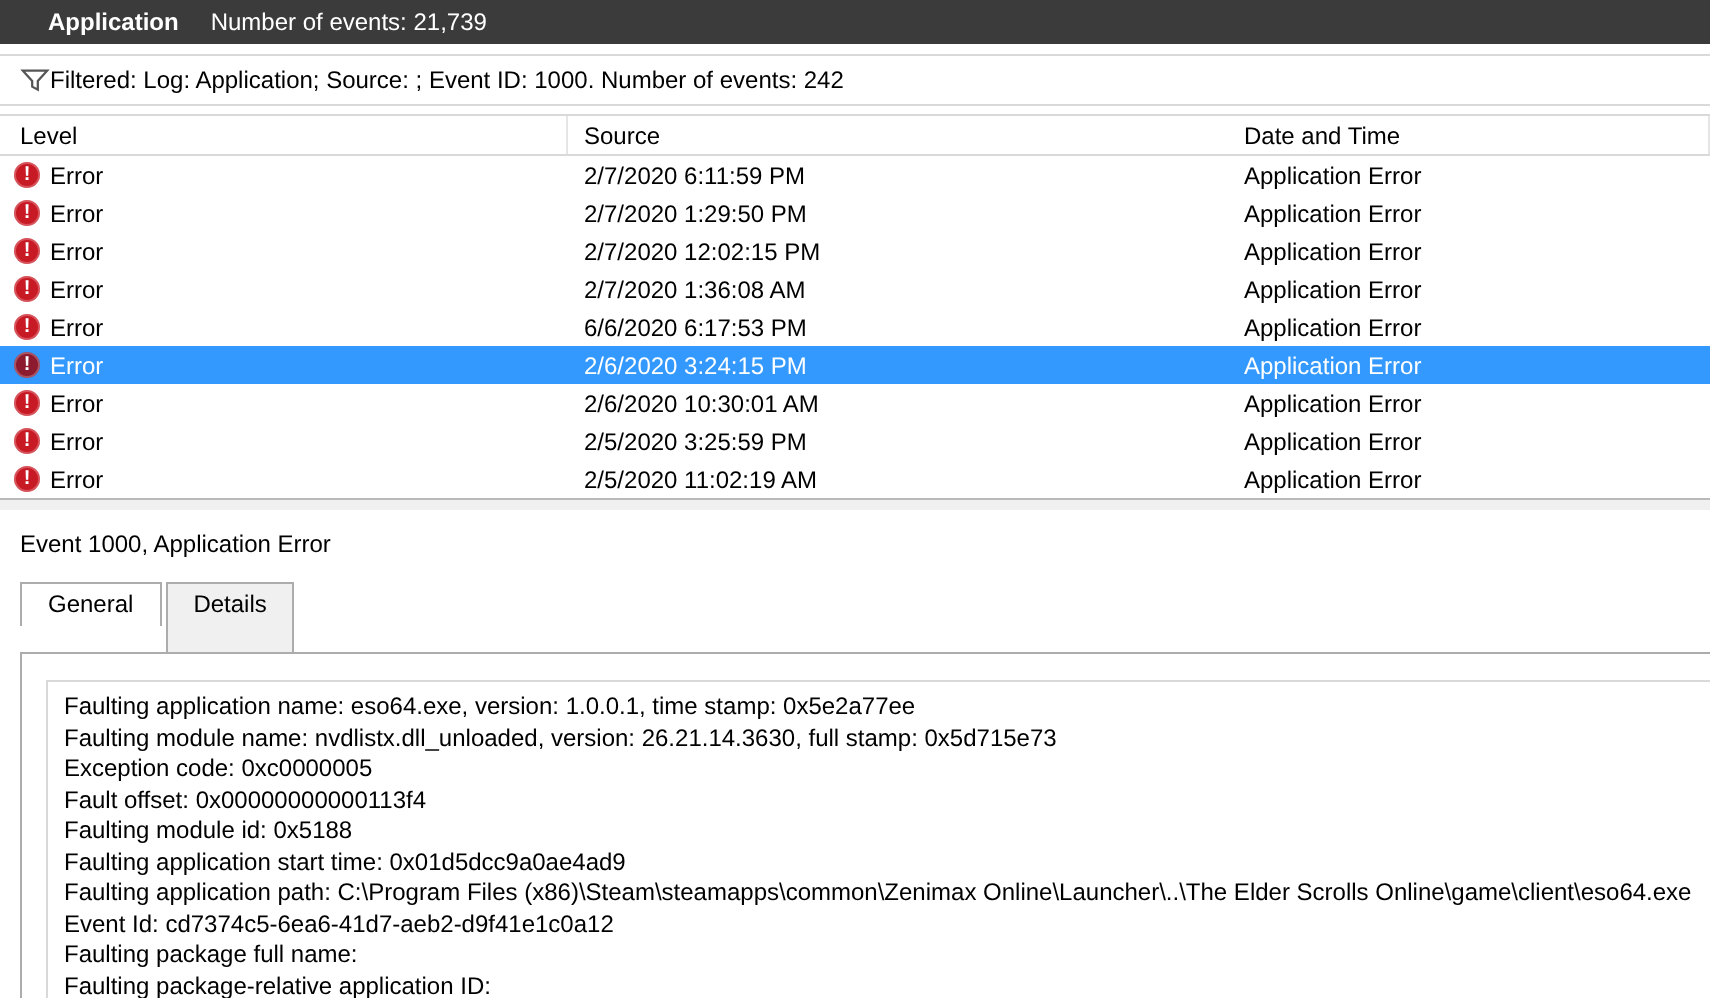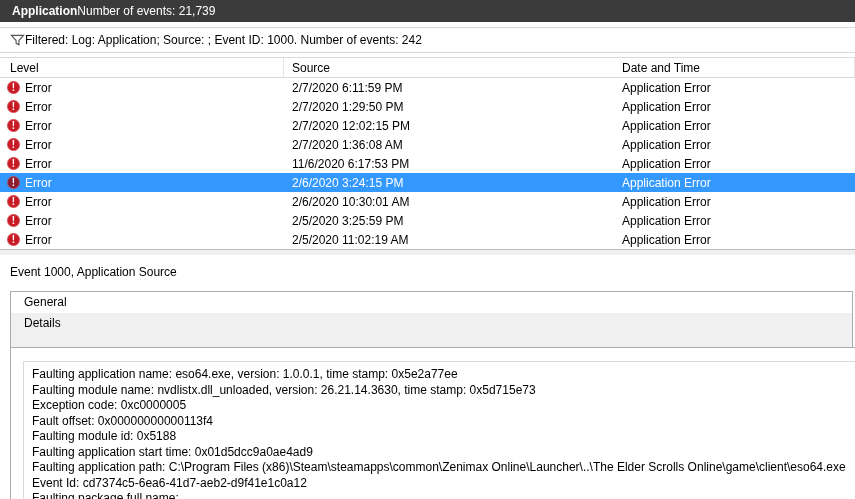--- a/index.html
+++ b/index.html
@@ -8,21 +8,21 @@
     font-family:"Liberation Sans", sans-serif;
     font-size:12px;
     color:#000;
     background:#fff;
   }
   .window { position:relative; width:855px; height:499px; overflow:hidden; background:#fff; }
 
   
   .titlebar {
     height:22px; background:#3b3b3b; color:#fff;
-    display:flex; align-items:center; padding-left:12px; 
+    display:flex; align-items:center; padding-left:24px; gap:16px;
   }
   .titlebar .app-label { font-weight:bold; }
 
   
   .filterbar {
     margin-top:5px; height:26px;
     border-top:1px solid #d9d9d9; border-bottom:1px solid #d9d9d9;
     display:flex; align-items:center; padding-left:10px; gap:0;
     background:#fff;
   }
@@ -57,21 +57,21 @@
   }
   .row.selected .err-icon { background:#8c1b2f; }
 
   
   .splitter { height:6px; background:#f0f0f0; border-top:1px solid #b9b9b9; cursor:ns-resize; }
 
   
   .detail { padding:10px 0 0 10px; background:#fff; height:246px; }
   .detail-title { margin-bottom:12px; }
 
-  .tabs { display:flex; position:relative; z-index:2;flex-direction:column; }
+  .tabs { display:flex; position:relative; z-index:2; }
   .tab {
     padding:3px 13px 3px 13px; height:35px;
     border:1px solid #acacac; border-bottom:none;
     background:#f0f0f0; margin-right:2px; cursor:default;
   }
   .tab.active { background:#fff; height:22px; margin-bottom:-1px; z-index:3; }
 
   .tab-content {
     position:relative; z-index:1;
     border:1px solid #acacac;
@@ -142,21 +142,21 @@
           <span>Error</span>
         </div>
       <div class="cell">2/7/2020 1:36:08 AM</div>
       <div class="cell">Application Error</div>
     </div>
     <div class="row">
       <div class="cell level">
           <span class="err-icon">!</span>
           <span>Error</span>
         </div>
-      <div class="cell">11/6/2020 6:17:53 PM</div>
+      <div class="cell">6/6/2020 6:17:53 PM</div>
       <div class="cell">Application Error</div>
     </div>
     <div class="row selected">
       <div class="cell level">
           <span class="err-icon">!</span>
           <span>Error</span>
         </div>
       <div class="cell">2/6/2020 3:24:15 PM</div>
       <div class="cell">Application Error</div>
     </div>
@@ -182,31 +182,31 @@
           <span>Error</span>
         </div>
       <div class="cell">2/5/2020 11:02:19 AM</div>
       <div class="cell">Application Error</div>
     </div>
   </div>
 
   <div class="splitter"></div>
 
   <div class="detail">
-    <div class="detail-title">Event 1000, Application Source</div>
+    <div class="detail-title">Event 1000, Application Error</div>
 
     <div class="tabs">
       <div class="tab active">General</div>
       <div class="tab">Details</div>
     </div>
 
     <div class="tab-content">
       <div class="desc-box">
         <div class="desc-line">Faulting application name: eso64.exe, version: 1.0.0.1, time stamp: 0x5e2a77ee</div>
-        <div class="desc-line">Faulting module name: nvdlistx.dll_unloaded, version: 26.21.14.3630, time stamp: 0x5d715e73</div>
+        <div class="desc-line">Faulting module name: nvdlistx.dll_unloaded, version: 26.21.14.3630, full stamp: 0x5d715e73</div>
         <div class="desc-line">Exception code: 0xc0000005</div>
         <div class="desc-line">Fault offset: 0x00000000000113f4</div>
         <div class="desc-line">Faulting module id: 0x5188</div>
         <div class="desc-line">Faulting application start time: 0x01d5dcc9a0ae4ad9</div>
         <div class="desc-line">Faulting application path: C:\Program Files (x86)\Steam\steamapps\common\Zenimax Online\Launcher\..\The Elder Scrolls Online\game\client\eso64.exe</div>
         <div class="desc-line">Event Id: cd7374c5-6ea6-41d7-aeb2-d9f41e1c0a12</div>
         <div class="desc-line">Faulting package full name:</div>
         <div class="desc-line">Faulting package-relative application ID:</div>
       </div>
     </div>

